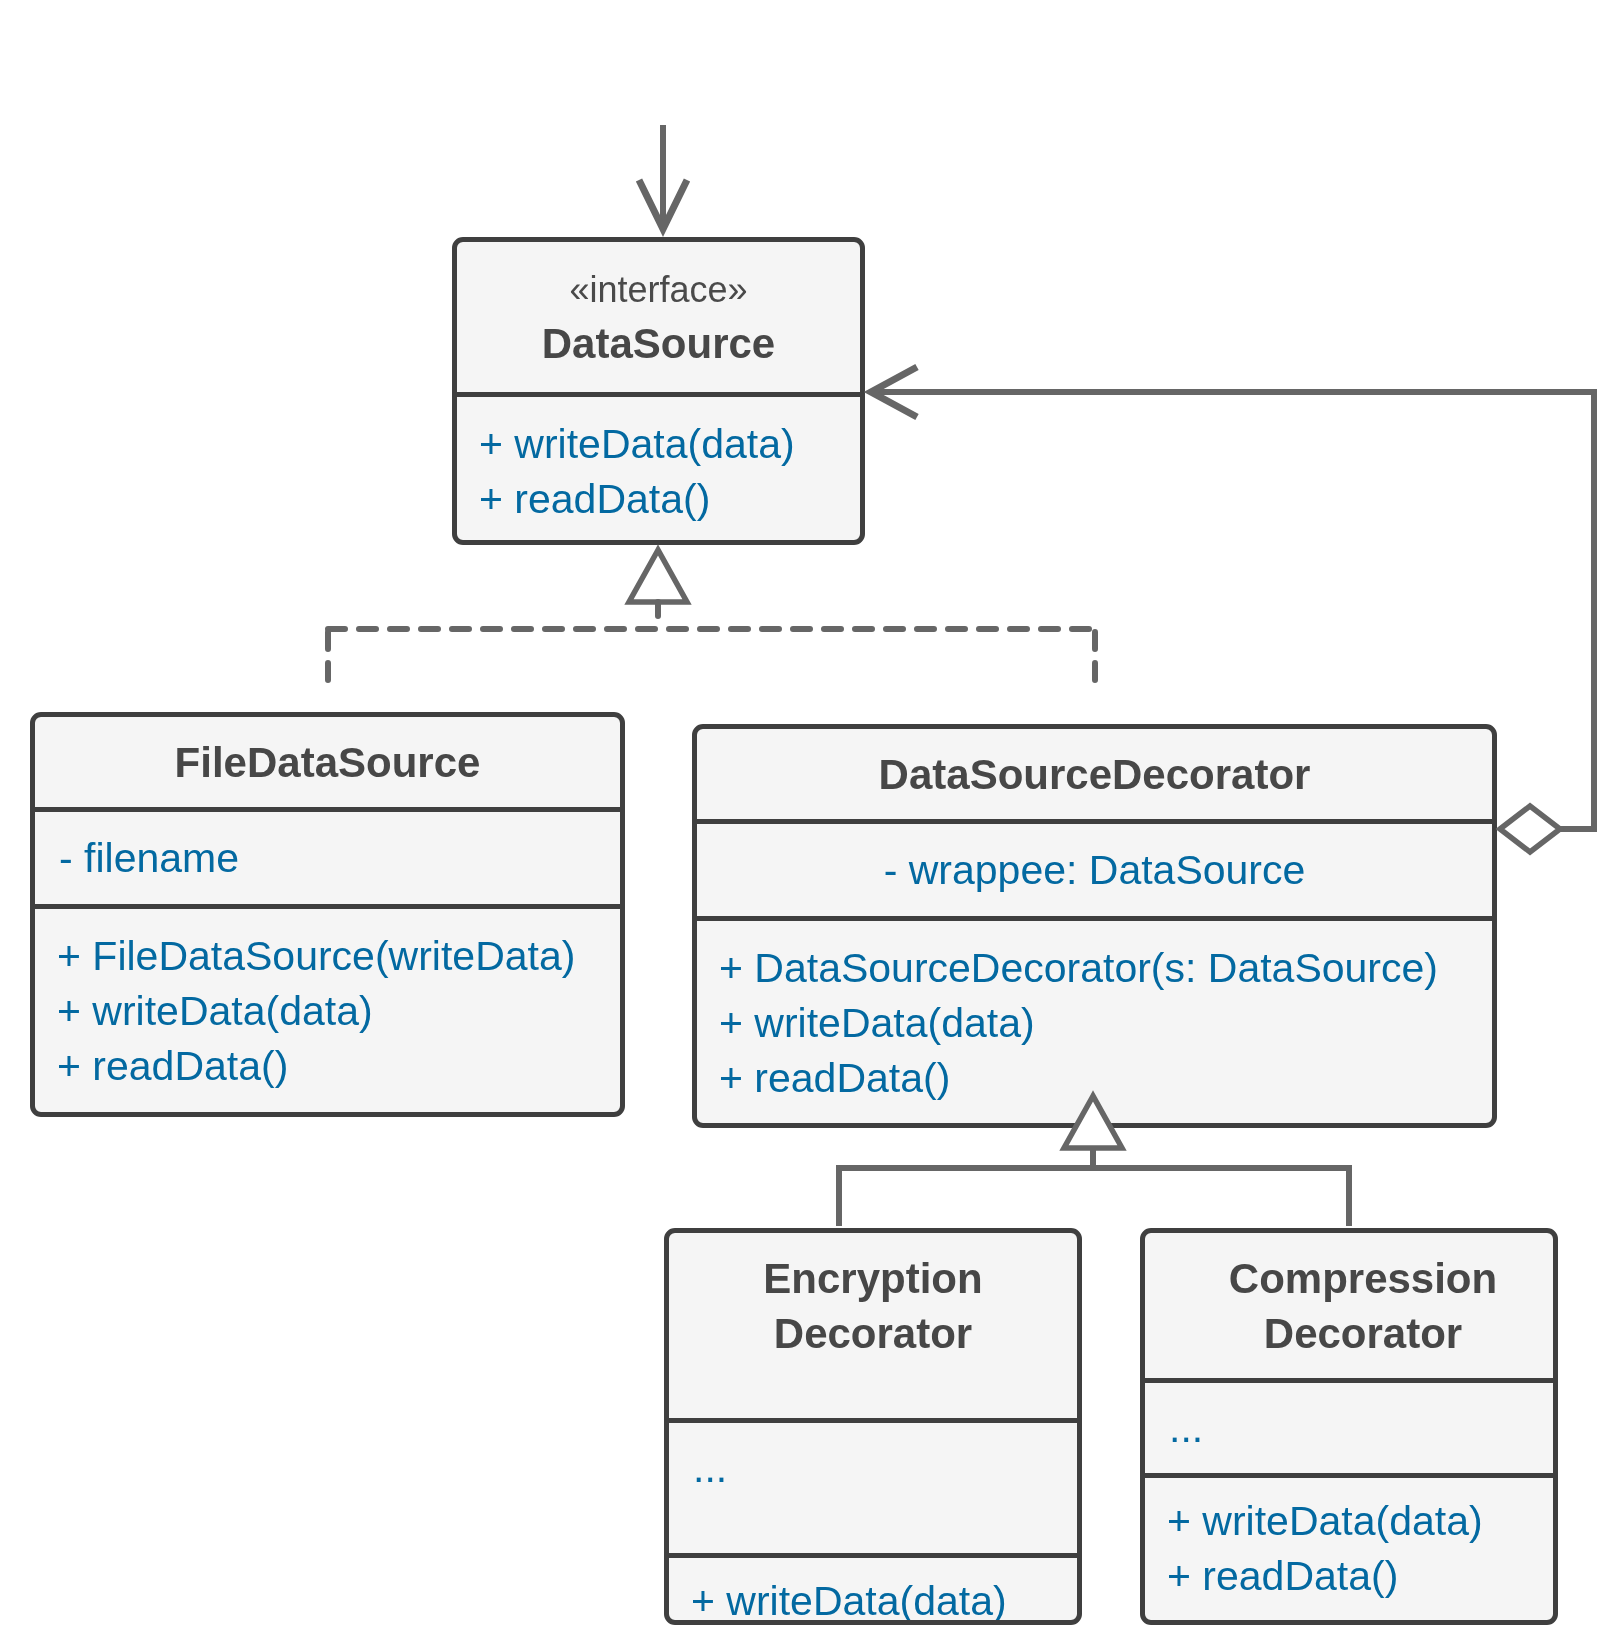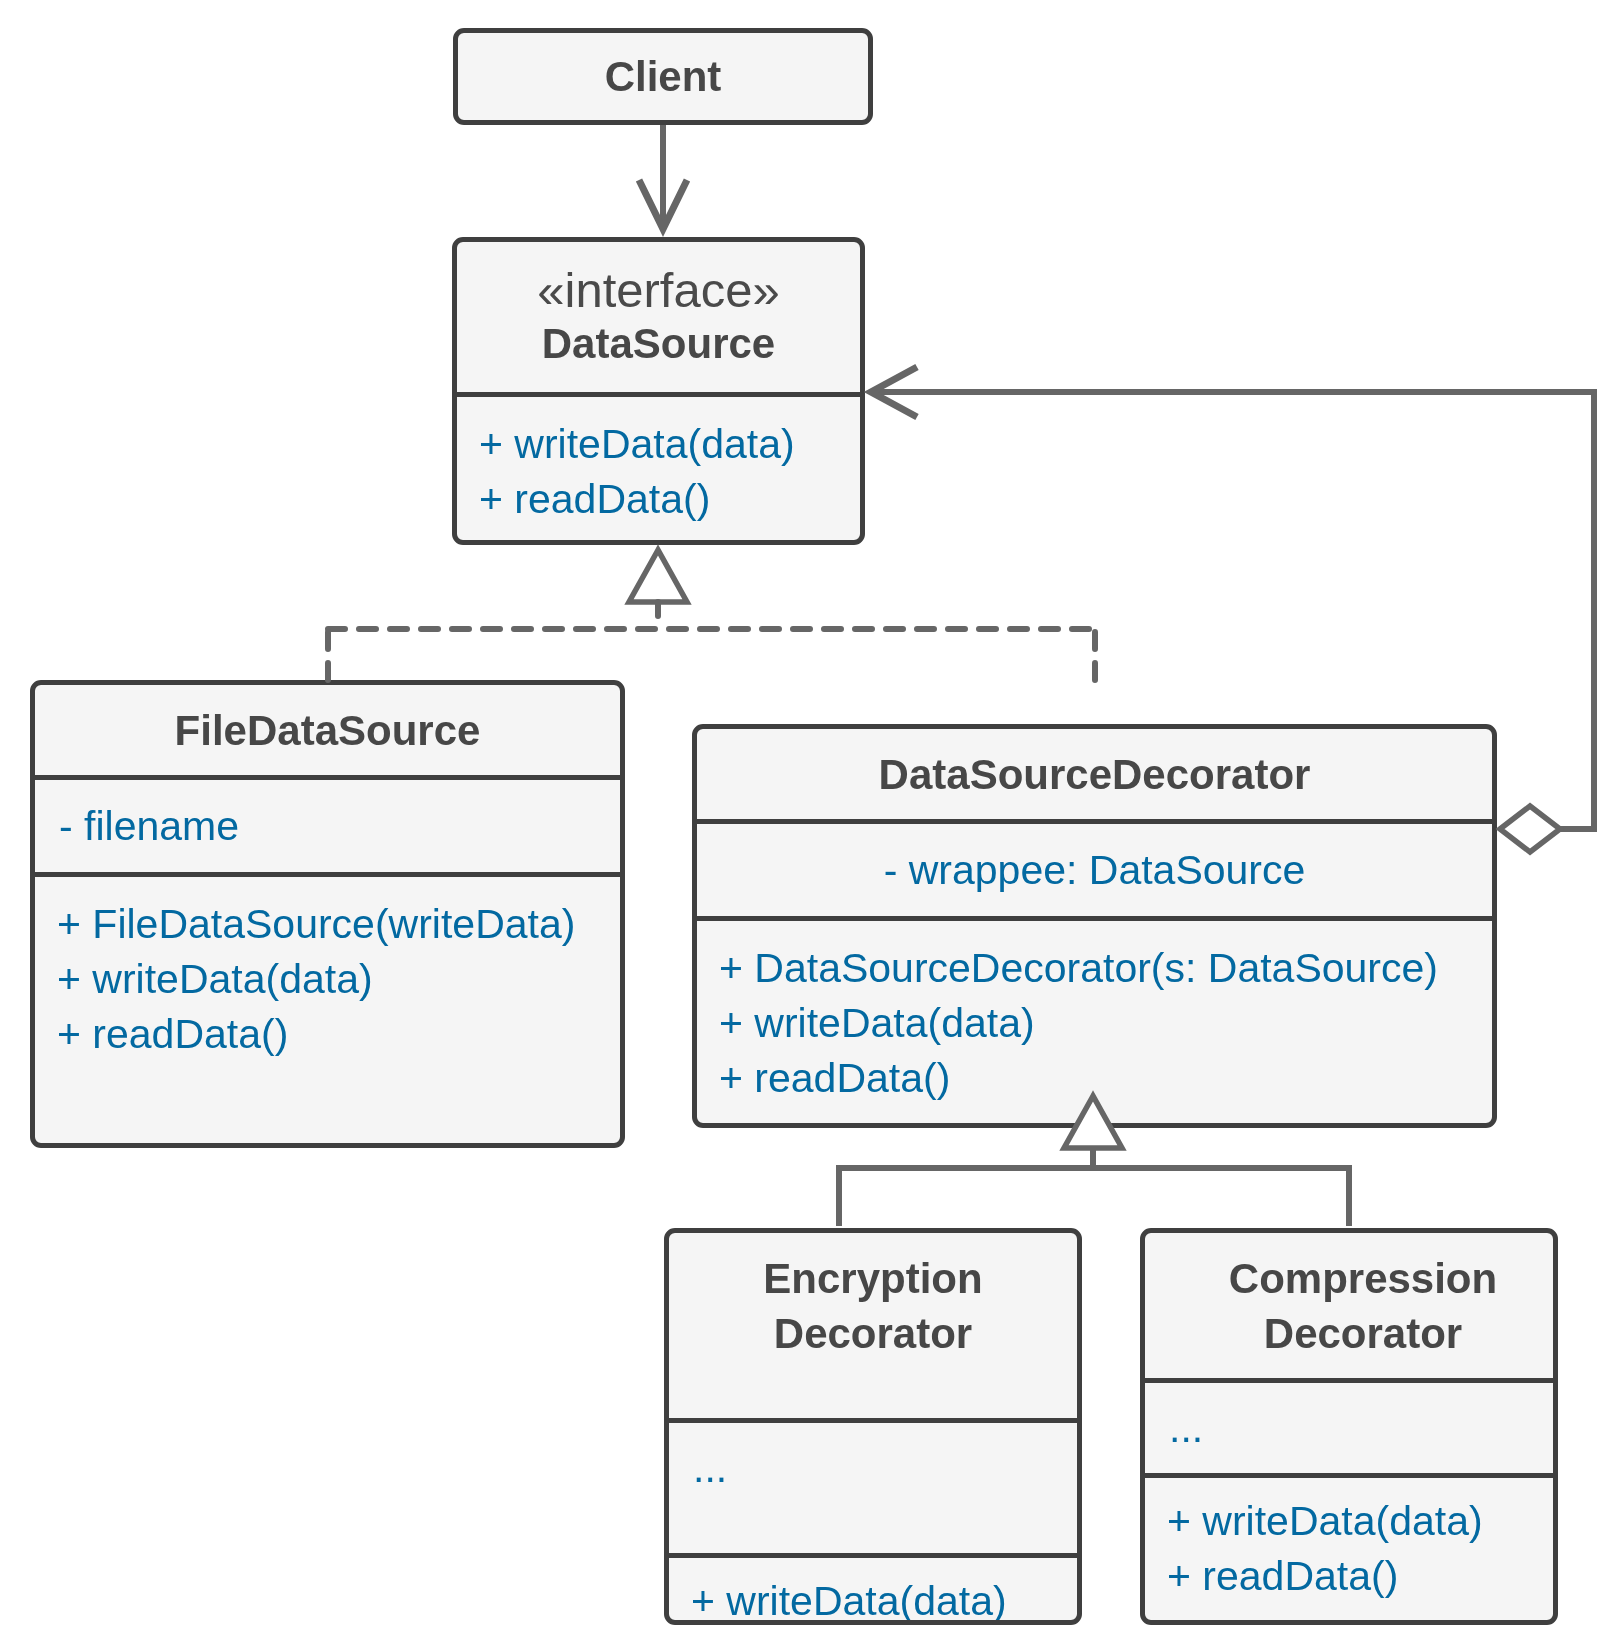--- a/index.html
+++ b/index.html
@@ -49,21 +49,21 @@
     flex: 1 1 auto;
     padding: 20px 22px 0 22px;
   }
   .class-title {
     font-size: 42px;
     font-weight: bold;
     color: #474747;
     line-height: 55px;
   }
   .stereotype {
-    font-size: 49px;
+    font-size: 36px;
     font-weight: normal;
     color: #4a4a4a;
     line-height: 52px;
   }
   .member {
     font-size: 41px;
     color: #0369a1;
     line-height: 55px;
     white-space: nowrap;
   }
@@ -97,38 +97,33 @@
     stroke: #666666;
     stroke-width: 5.5;
     fill: #ffffff;
   }
 </style>
 </head>
 <body>
 
 <div id="canvas">
 
-  <div class="uml-box" style="left:453px; top:28px; width:420px; height:97px;">
-    <div class="compartment header-c" style="flex:1 1 auto;">
-      <div class="class-title">Client</div>
-    </div>
-  </div>
 
   <div class="uml-box" style="left:452px; top:237px; width:413px; height:308px;">
     <div class="compartment header-c" style="flex:0 0 150px;">
       <div class="stereotype">«interface»</div>
       <div class="class-title">DataSource</div>
     </div>
     <div class="compartment methods-c">
       <div class="member">+ writeData(data)</div>
       <div class="member">+ readData()</div>
     </div>
   </div>
 
-  <div class="uml-box" style="left:30px; top:680px; width:595px; height:468px;">
+  <div class="uml-box" style="left:30px; top:712px; width:595px; height:405px;">
     <div class="compartment header-c" style="flex:0 0 90px;">
       <div class="class-title">FileDataSource</div>
     </div>
     <div class="compartment attrs-c" style="flex:0 0 97px;">
       <div class="member">- filename</div>
     </div>
     <div class="compartment methods-c">
       <div class="member">+ FileDataSource(writeData)</div>
       <div class="member">+ writeData(data)</div>
       <div class="member">+ readData()</div>

